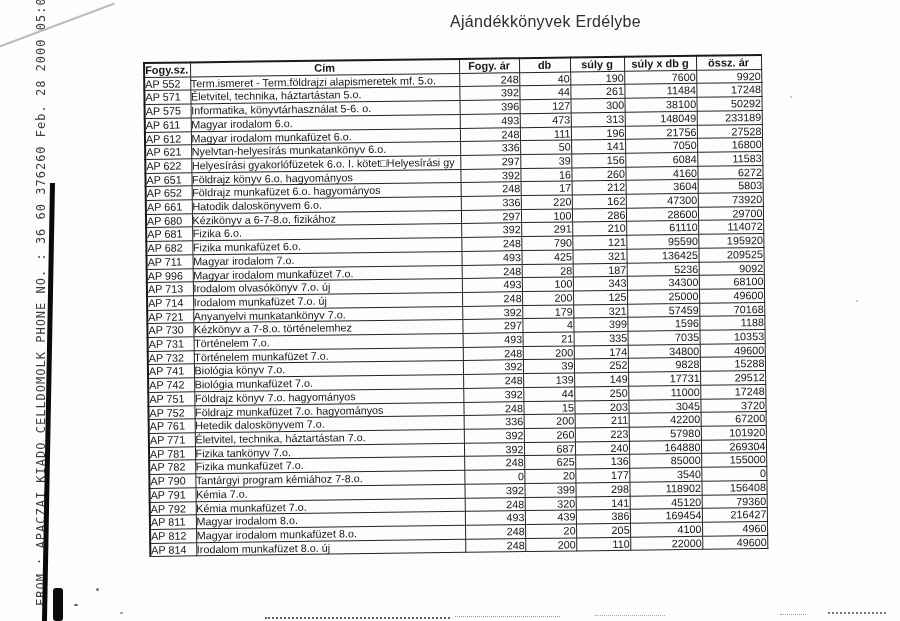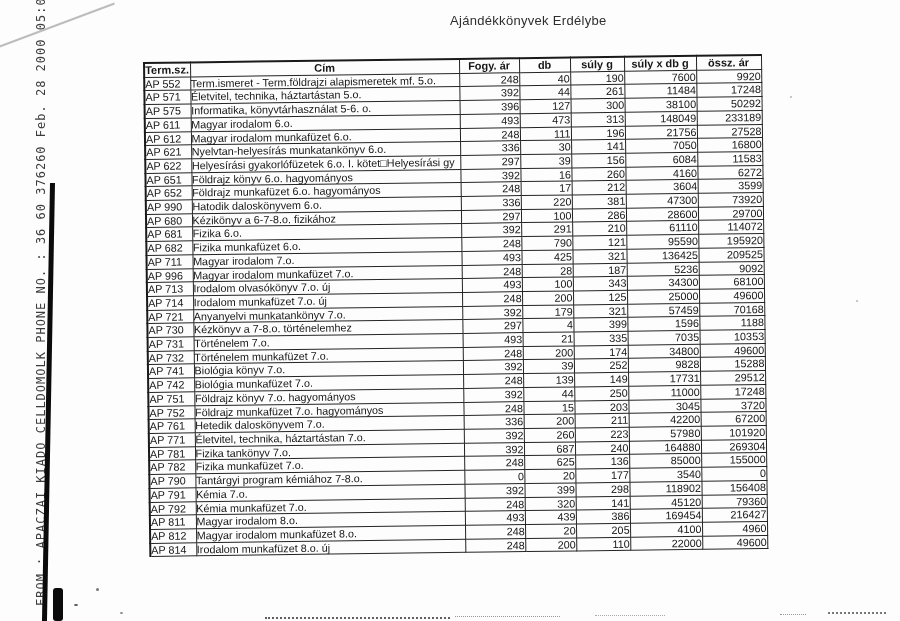--- a/index.html
+++ b/index.html
@@ -11,21 +11,21 @@
   }
   #scan {
     position: relative;
     width: 900px; height: 621px;
     background: #fdfdfd;
   }
   
   .doc-title {
     position: absolute;
     left: 450px; top: 13px;
-    font-size: 13px;
+    font-size: 16px;
     color: #2e2e2e;
     letter-spacing: 0.3px;
   }
   
   .table-wrap {
     position: absolute;
     left: 143px; top: 62px;
     width: 620px;
     transform: rotate(-0.74deg);
     transform-origin: 0 0;
@@ -122,21 +122,21 @@
         <col style="width:46px">
         <col style="width:269px">
         <col style="width:60px">
         <col style="width:51px">
         <col style="width:54px">
         <col style="width:72px">
         <col style="width:65px">
       </colgroup>
       <thead>
         <tr>
-            <th class="h-code">Term.sz.</th>
+            <th class="h-code">Fogy.sz.</th>
             <th class="h-other">Cím</th>
             <th class="h-other">Fogy. ár</th>
             <th class="h-other">db</th>
             <th class="h-other">súly g</th>
             <th class="h-other">súly x db g</th>
             <th class="h-other">össz. ár</th>
           </tr>
       </thead>
       <tbody>
           <tr>
@@ -181,21 +181,21 @@
             <td class="col-num">248</td>
             <td class="col-num">111</td>
             <td class="col-num">196</td>
             <td class="col-num">21756</td>
             <td class="col-num">27528</td>
           </tr>
           <tr>
             <td class="col-code">AP 621</td>
             <td class="col-title">Nyelvtan-helyesírás munkatankönyv 6.o.</td>
             <td class="col-num">336</td>
-            <td class="col-num">30</td>
+            <td class="col-num">50</td>
             <td class="col-num">141</td>
             <td class="col-num">7050</td>
             <td class="col-num">16800</td>
           </tr>
           <tr>
             <td class="col-code">AP 622</td>
             <td class="col-title">Helyesírási gyakorlófüzetek 6.o. I. kötet□Helyesírási gy</td>
             <td class="col-num">297</td>
             <td class="col-num">39</td>
             <td class="col-num">156</td>
@@ -211,28 +211,28 @@
             <td class="col-num">4160</td>
             <td class="col-num">6272</td>
           </tr>
           <tr>
             <td class="col-code">AP 652</td>
             <td class="col-title">Földrajz munkafüzet 6.o. hagyományos</td>
             <td class="col-num">248</td>
             <td class="col-num">17</td>
             <td class="col-num">212</td>
             <td class="col-num">3604</td>
-            <td class="col-num">3599</td>
-          </tr>
-          <tr>
-            <td class="col-code">AP 990</td>
+            <td class="col-num">5803</td>
+          </tr>
+          <tr>
+            <td class="col-code">AP 661</td>
             <td class="col-title">Hatodik daloskönyvem 6.o.</td>
             <td class="col-num">336</td>
             <td class="col-num">220</td>
-            <td class="col-num">381</td>
+            <td class="col-num">162</td>
             <td class="col-num">47300</td>
             <td class="col-num">73920</td>
           </tr>
           <tr>
             <td class="col-code">AP 680</td>
             <td class="col-title">Kézikönyv a 6-7-8.o. fizikához</td>
             <td class="col-num">297</td>
             <td class="col-num">100</td>
             <td class="col-num">286</td>
             <td class="col-num">28600</td>

